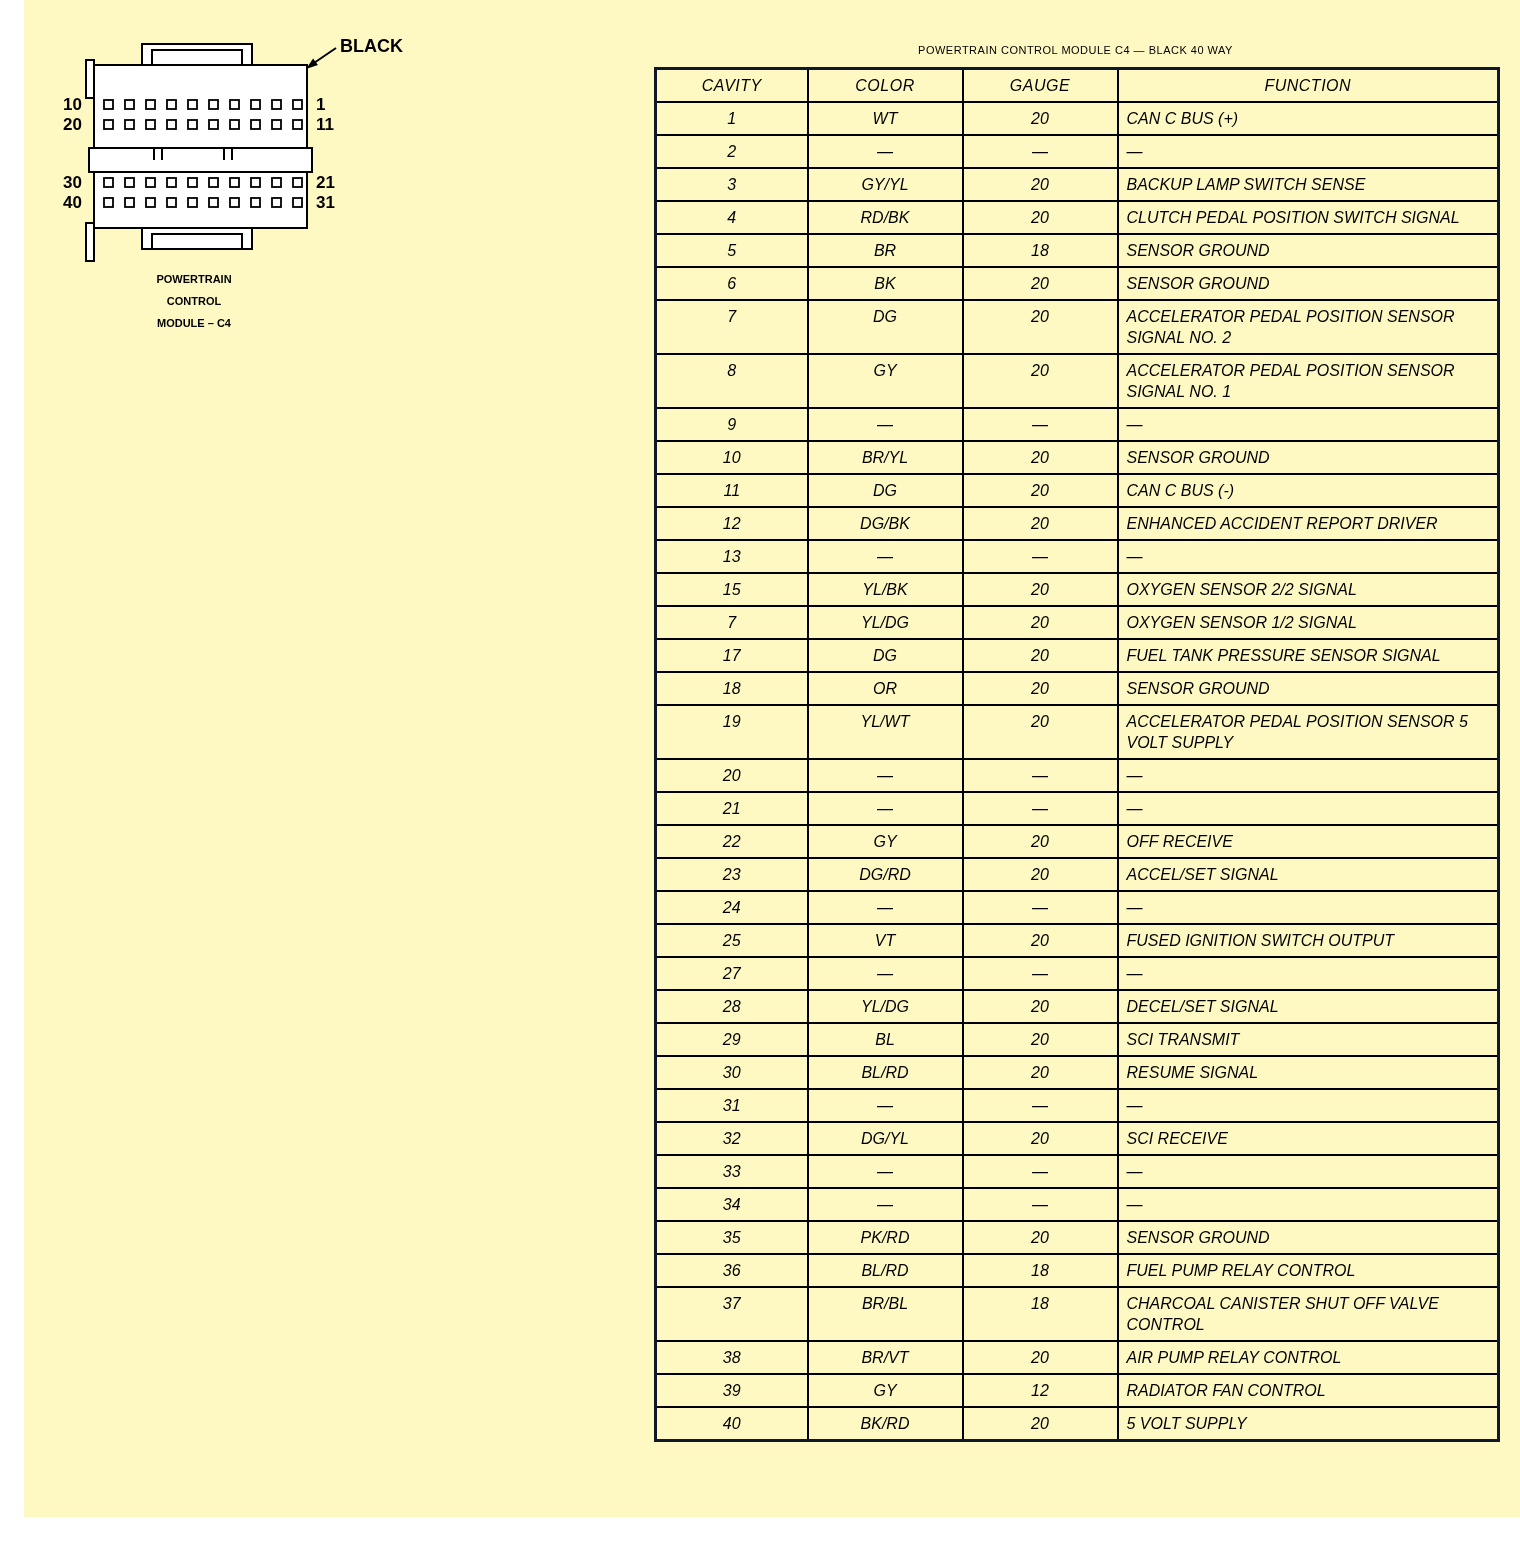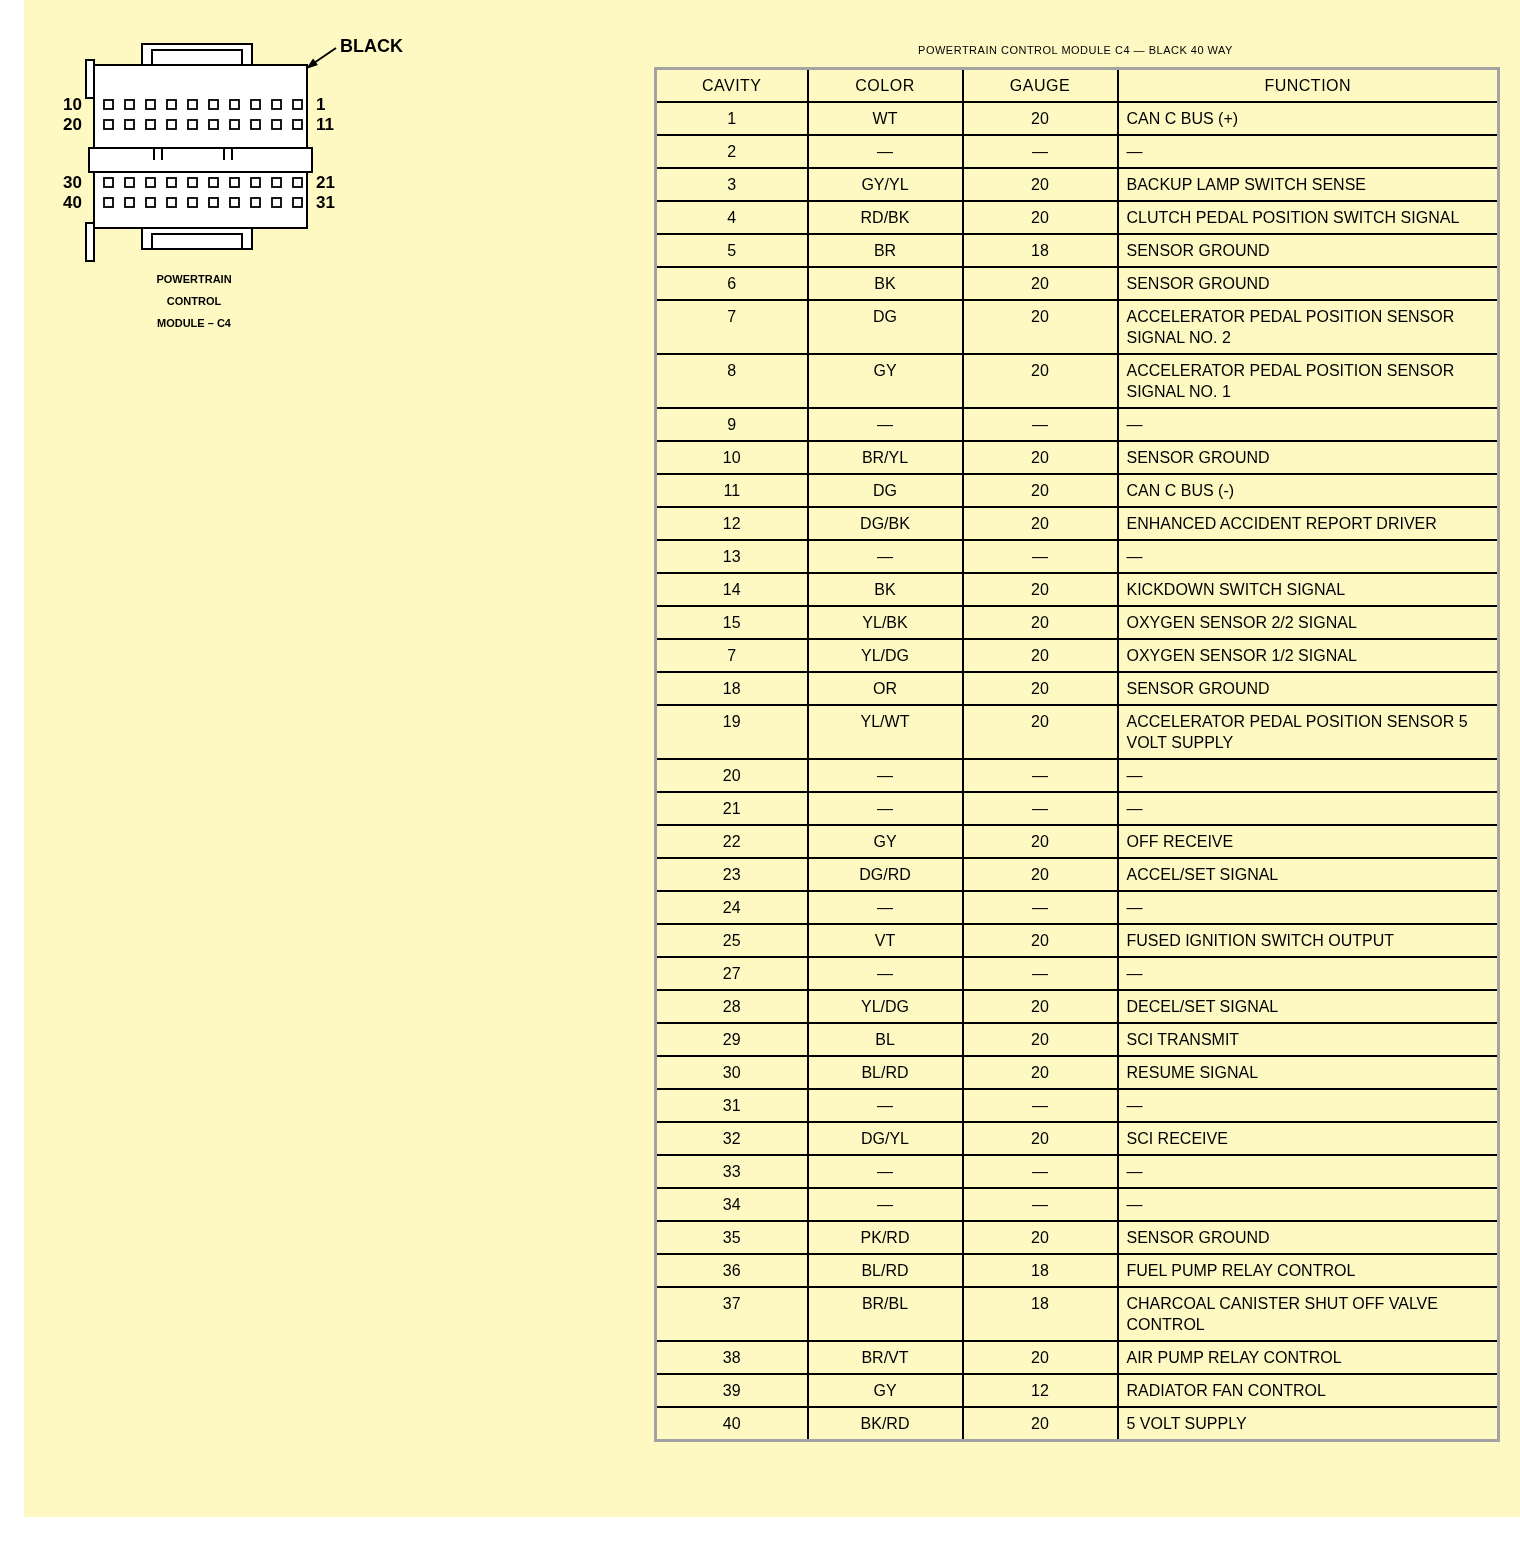--- a/index.html
+++ b/index.html
@@ -58,21 +58,22 @@
     text-align: center;
     font-size: 11px;
     letter-spacing: 0.5px;
     margin-bottom: 11px;
     white-space: nowrap;
   }
   table.pinout {
     border-collapse: collapse;
     table-layout: fixed;
     width: 843px;
-    border: 3px solid #a3a3a3;
+    border: 3px solid #0f172a;
+    font-style: italic;
   }
   table.pinout th, table.pinout td {
     border: 2px solid #000;
     font-size: 16px;
     line-height: 21px;
     padding: 5px 8px;
     vertical-align: top;
     overflow: hidden;
   }
   table.pinout th {
@@ -265,36 +266,36 @@
             <td class="col-gauge">20</td>
             <td class="col-function">ENHANCED ACCIDENT REPORT DRIVER</td>
           </tr>
           <tr>
             <td class="col-cavity">13</td>
             <td class="col-color">—</td>
             <td class="col-gauge">—</td>
             <td class="col-function">—</td>
           </tr>
           <tr>
-            <td class="col-cavity">14</td>
-            <td class="col-color">BK</td>
-            <td class="col-gauge">20</td>
-            <td class="col-function">KICKDOWN SWITCH SIGNAL</td>
-          </tr>
-          <tr>
             <td class="col-cavity">15</td>
             <td class="col-color">YL/BK</td>
             <td class="col-gauge">20</td>
             <td class="col-function">OXYGEN SENSOR 2/2 SIGNAL</td>
           </tr>
           <tr>
             <td class="col-cavity">7</td>
             <td class="col-color">YL/DG</td>
             <td class="col-gauge">20</td>
             <td class="col-function">OXYGEN SENSOR 1/2 SIGNAL</td>
+          </tr>
+          <tr>
+            <td class="col-cavity">17</td>
+            <td class="col-color">DG</td>
+            <td class="col-gauge">20</td>
+            <td class="col-function">FUEL TANK PRESSURE SENSOR SIGNAL</td>
           </tr>
           <tr>
             <td class="col-cavity">18</td>
             <td class="col-color">OR</td>
             <td class="col-gauge">20</td>
             <td class="col-function">SENSOR GROUND</td>
           </tr>
           <tr>
             <td class="col-cavity">19</td>
             <td class="col-color">YL/WT</td>

